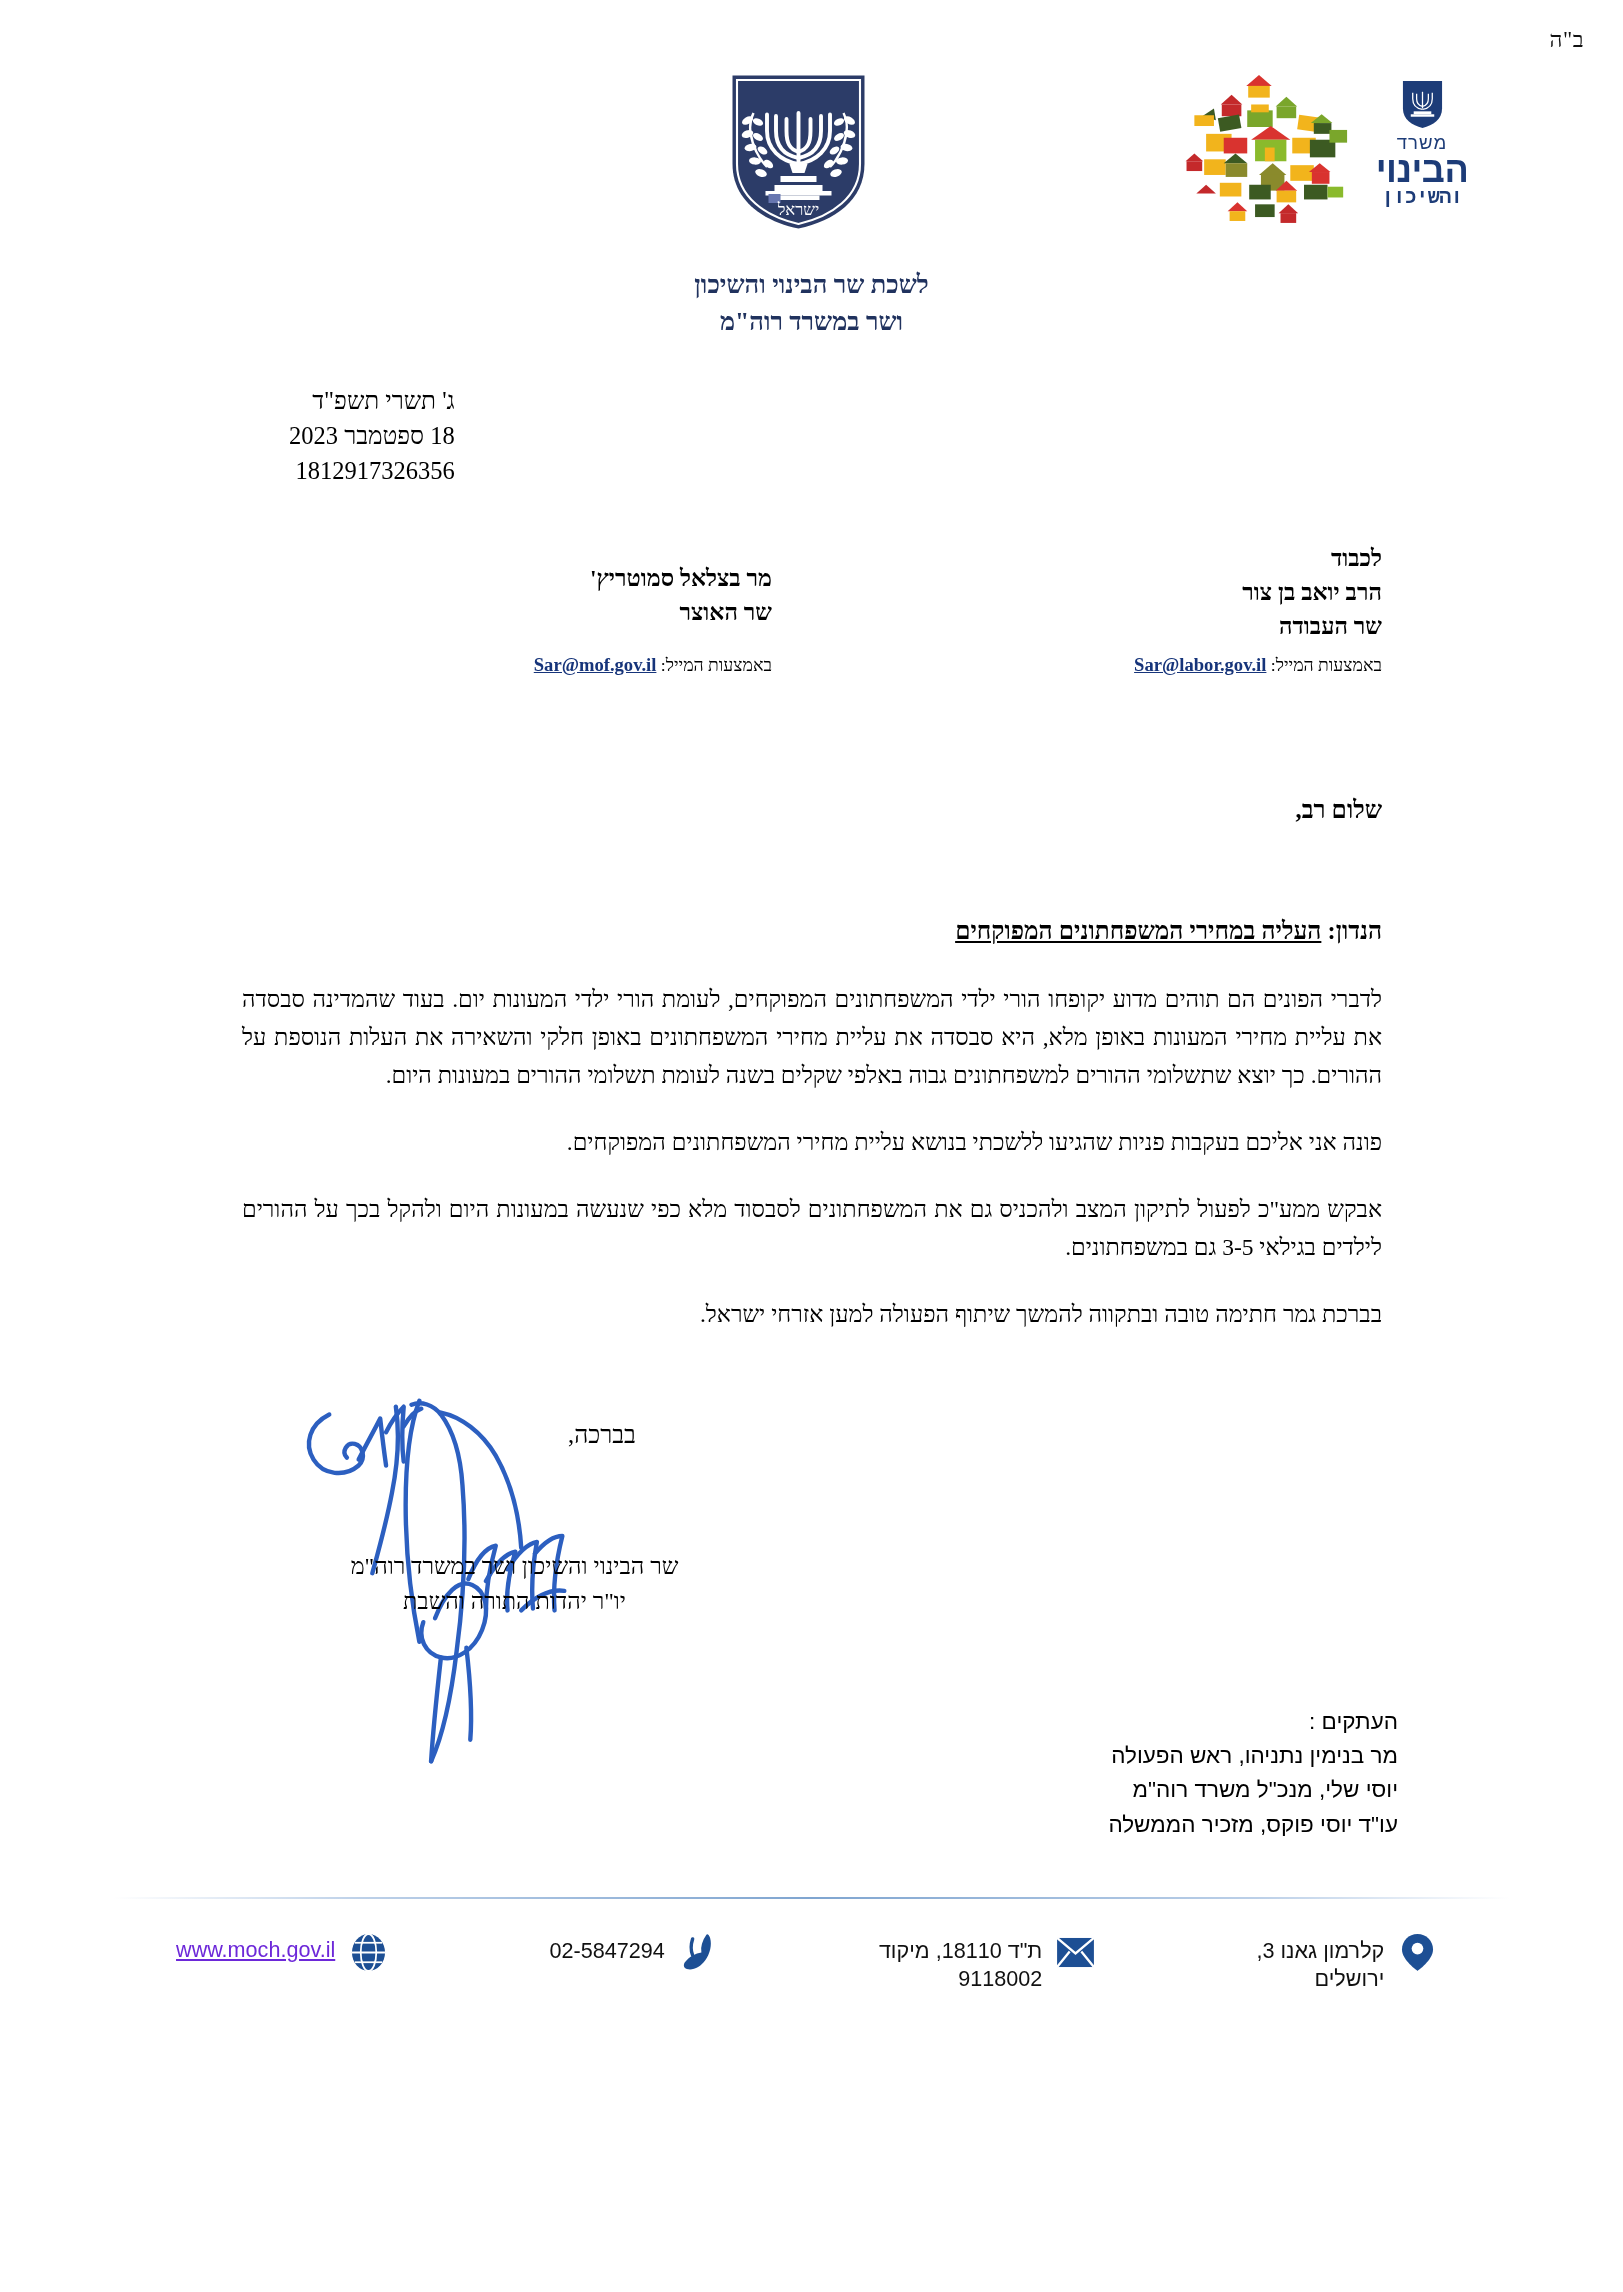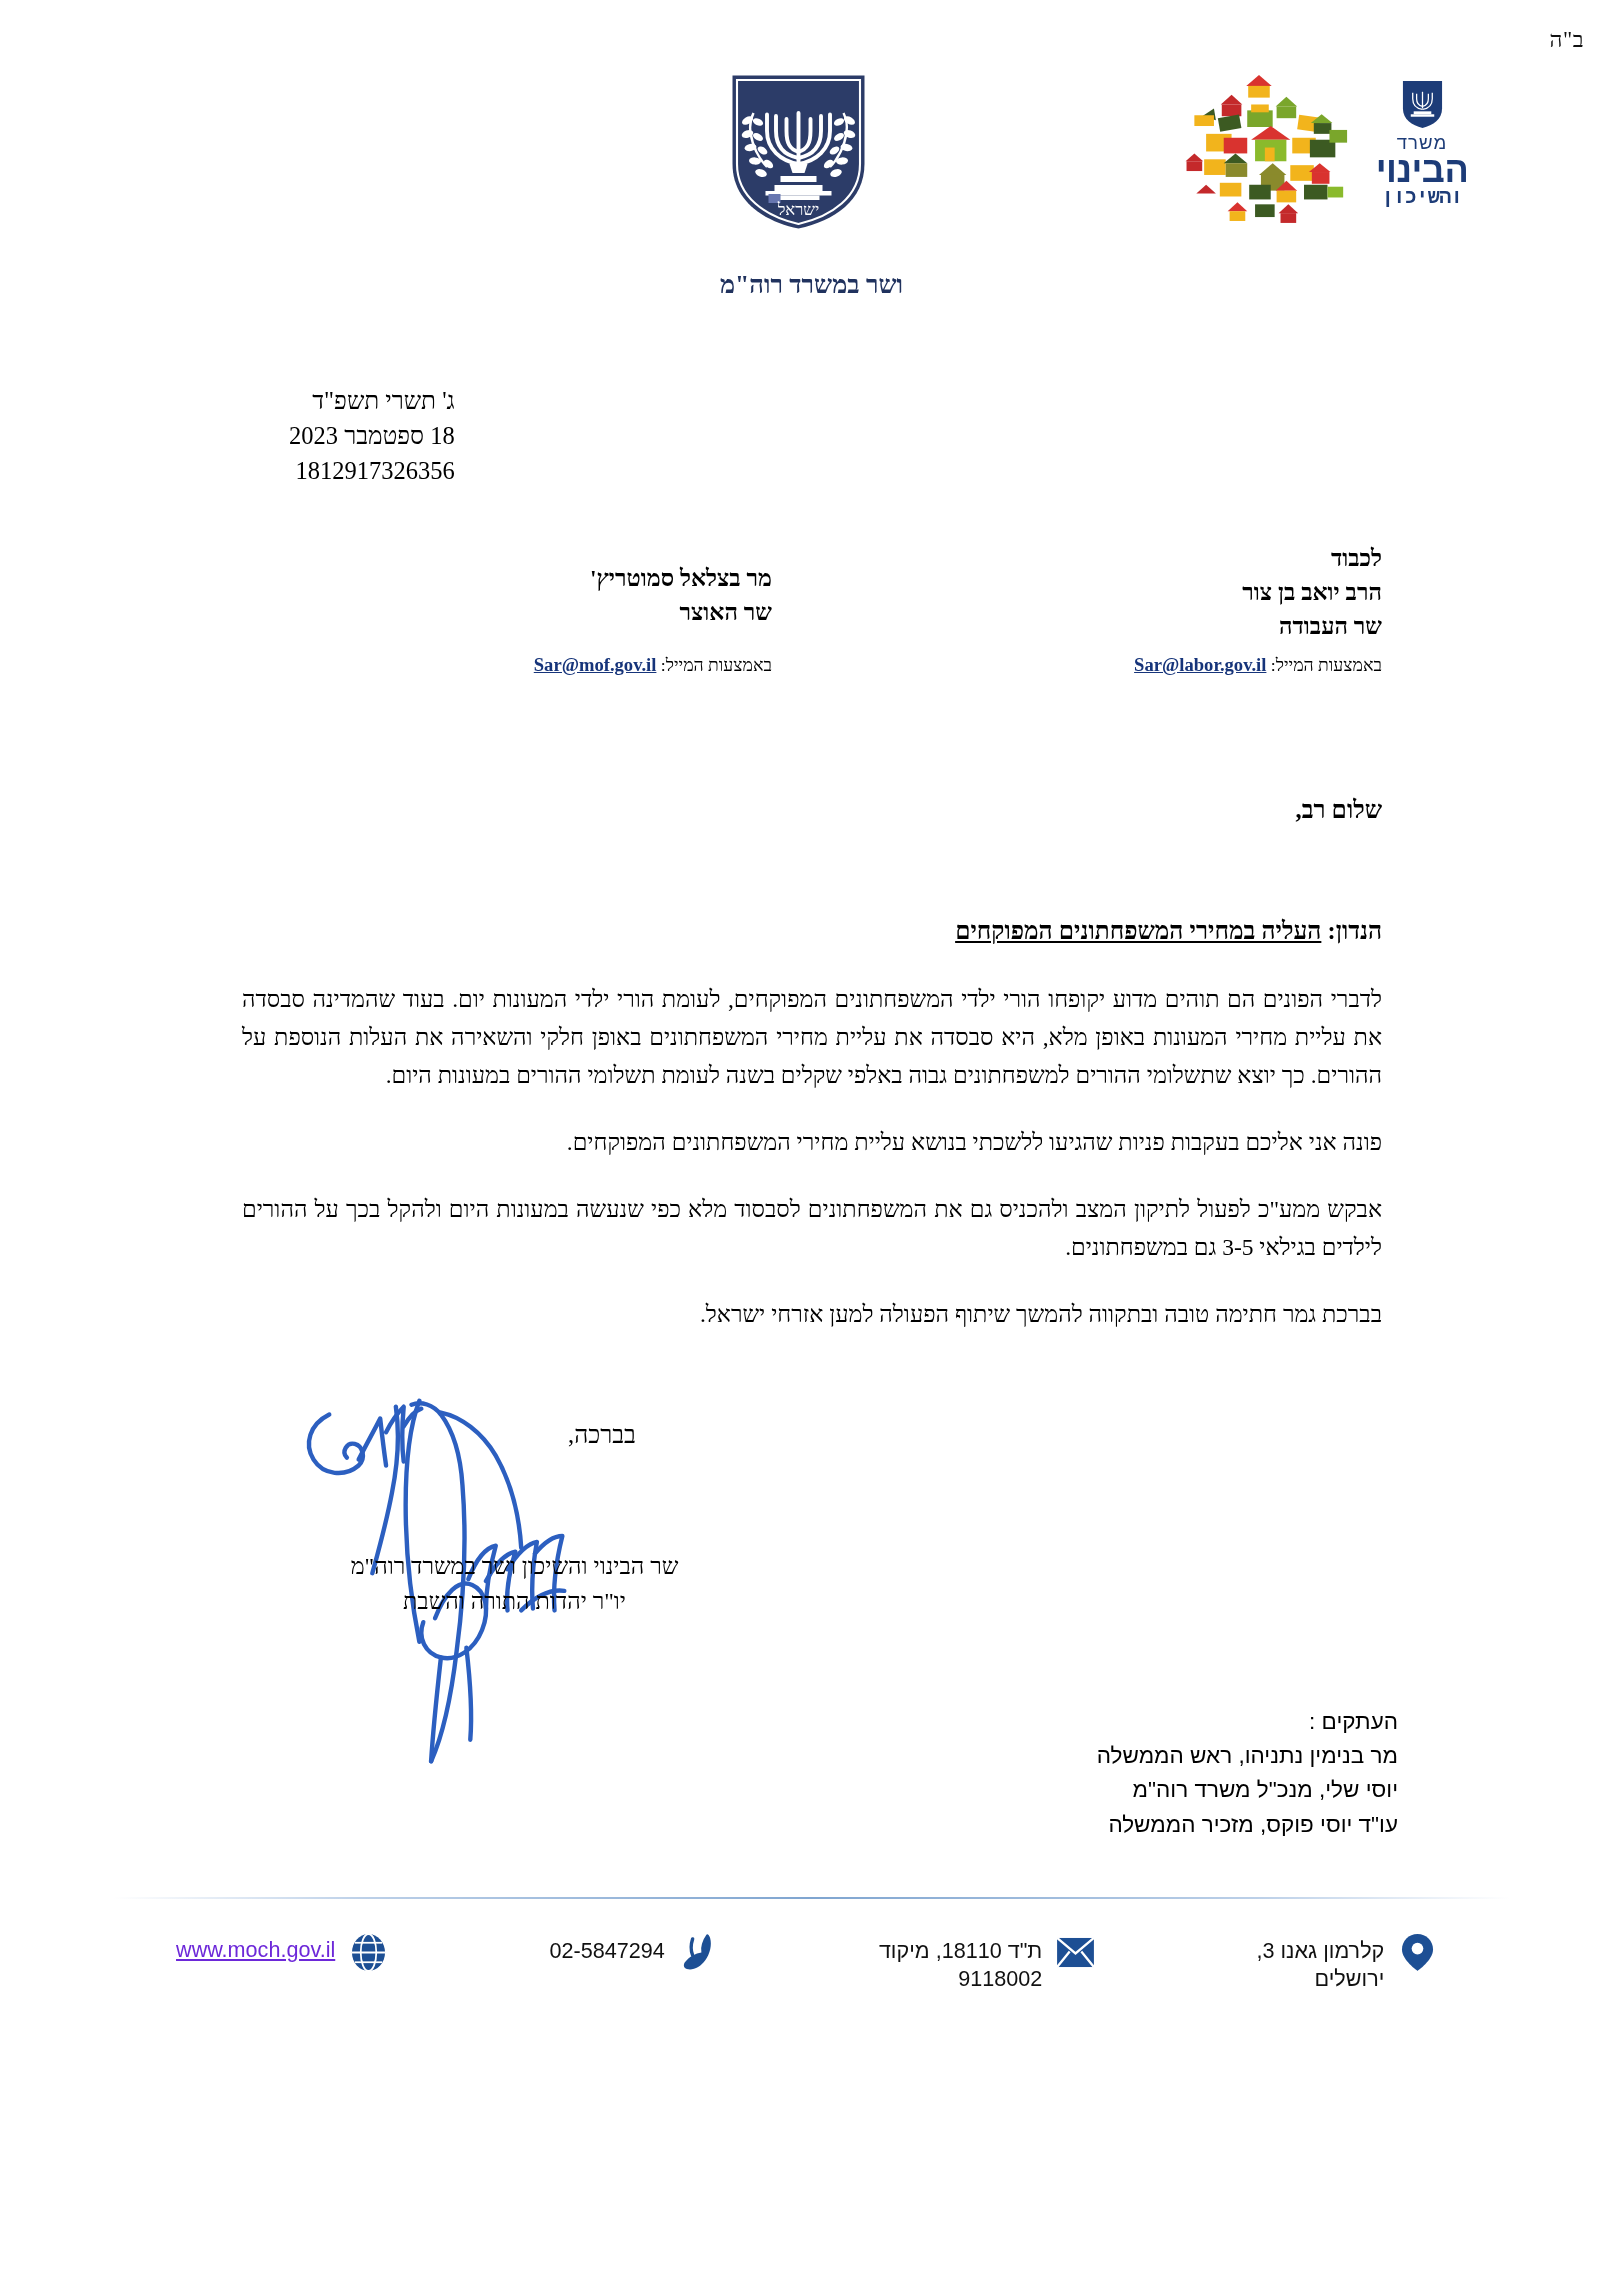--- a/index.html
+++ b/index.html
@@ -422,20 +422,21 @@
         <rect x="14" y="33" width="18" height="3" fill="#ffffff"></rect>
         <rect x="11" y="36" width="24" height="2.5" fill="#ffffff"></rect>
       </svg>
       <div class="ml-line1">משרד</div>
       <div class="ml-line2">הבינוי</div>
       <div class="ml-line3">והשיכון</div>
     </div>
   </div>
 
   <div class="office-title">
+    <div>לשכת שר הבינוי והשיכון</div>
     <div>ושר במשרד רוה"מ</div>
   </div>
 
   <div class="date-block">
     <div>ג' תשרי תשפ"ד</div>
     <div>18 ספטמבר 2023</div>
     <div>1812917326356</div>
   </div>
 
   <div class="recipient primary">
@@ -494,21 +495,21 @@
     </g>
   </svg>
 
   <div class="sign-name">
     <div>שר הבינוי והשיכון ושר במשרד רוה"מ</div>
     <div>יו"ר יהדות התורה והשבת</div>
   </div>
 
   <div class="copies">
     <div>העתקים :</div>
-    <div>מר בנימין נתניהו, ראש הממשלה</div>
+    <div>מר בנימין נתניהו, ראש הפעולה</div>
     <div>יוסי שלי, מנכ"ל משרד רוה"מ</div>
     <div>עו"ד יוסי פוקס, מזכיר הממשלה</div>
   </div>
 
   <div class="footer-rule"></div>
   <div class="footer">
 
     <div class="fitem">
       <span class="ficon">
         <svg width="33" height="39" viewBox="0 0 34 40" xmlns="http://www.w3.org/2000/svg">

